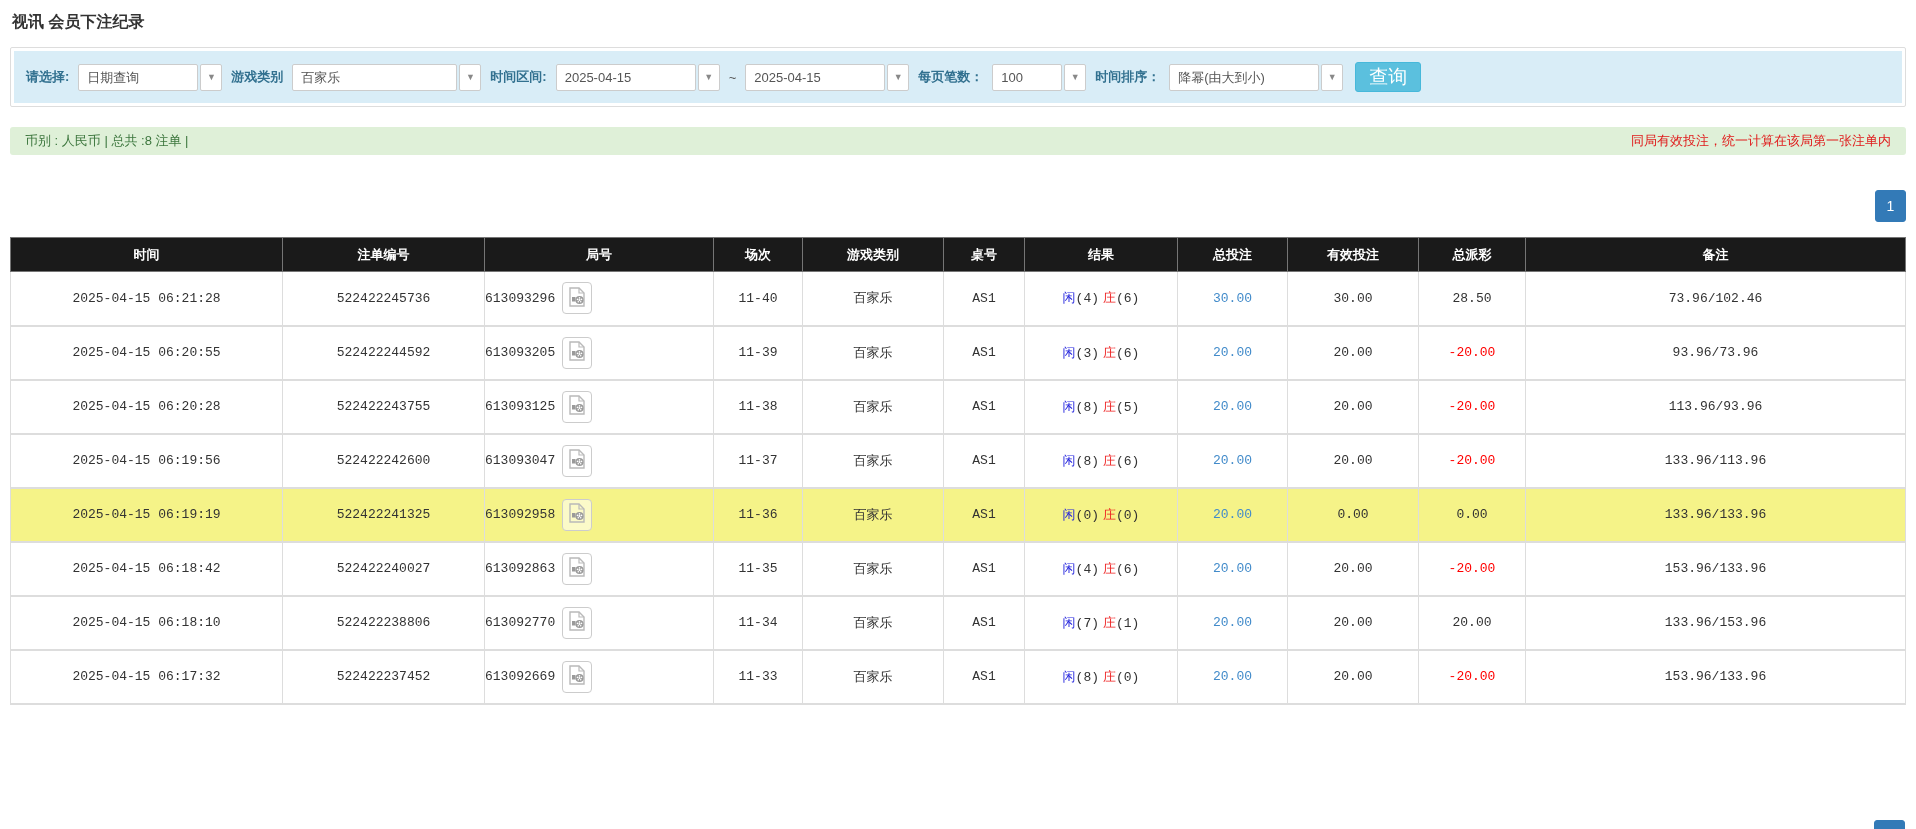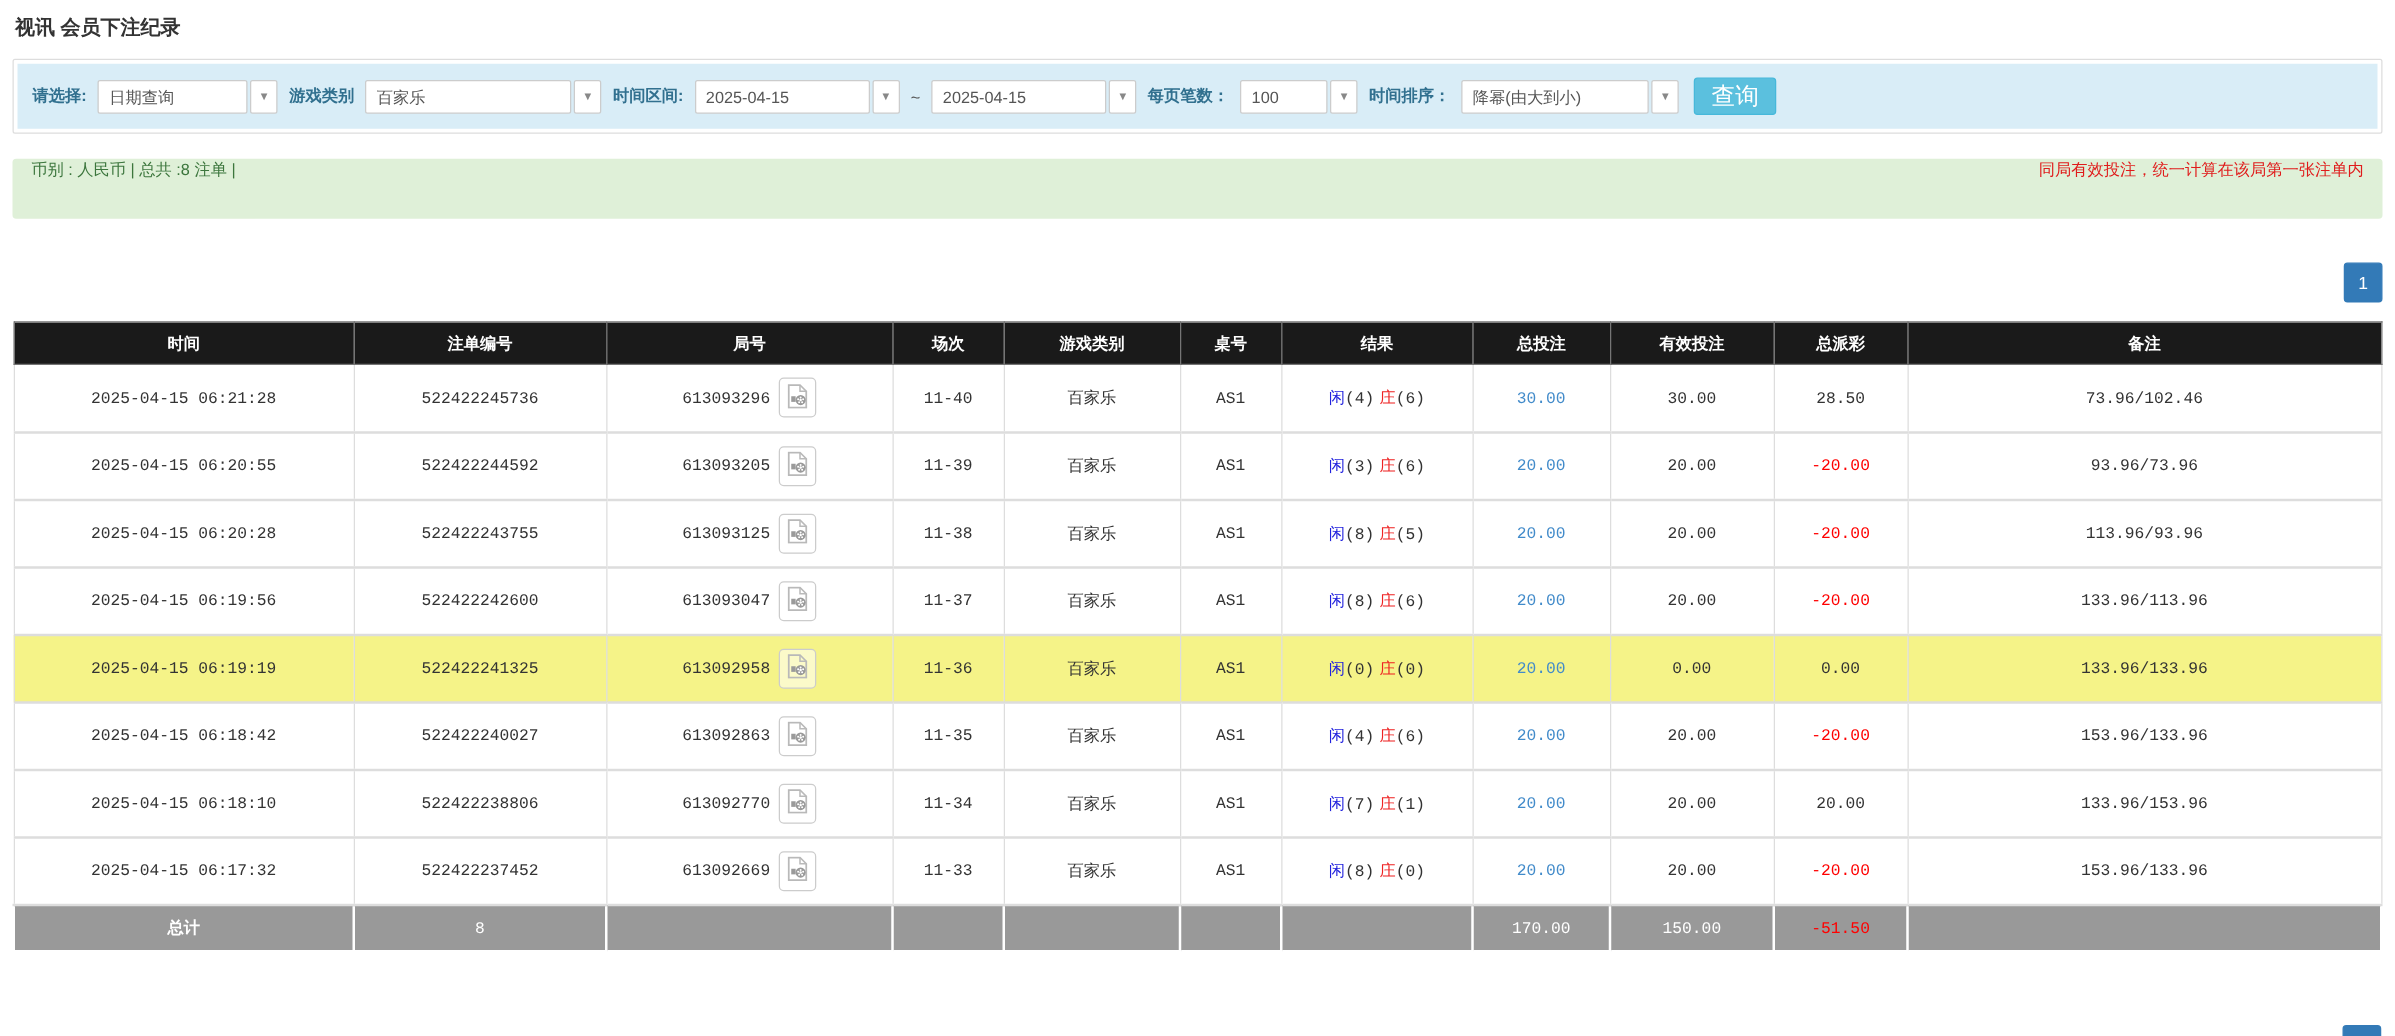--- a/index.html
+++ b/index.html
@@ -16,43 +16,43 @@
   .combo-text { height:27px; line-height:25px; padding:0 8px; background:#fff; border:1px solid #ccc;
     border-radius:2px; color:#555; overflow:hidden; cursor:pointer; }
   .combo-arrow { width:22px; height:27px; margin-left:2px; border:1px solid #ccc; border-radius:2px;
     background:#fff; display:flex; align-items:center; justify-content:center; cursor:pointer; }
   .arr-glyph { font-size:9px; color:#888; line-height:1; }
   .w120{width:120px} .w165{width:165px} .w140{width:140px} .w70{width:70px} .w150{width:150px}
   .tilde { color:#555; }
   .search-btn { height:30px; padding:0 13px; margin-left:3px; background:var(--search-btn,#5bc0de);
     border:1px solid #46b8da; border-radius:3px; color:#fff; font-size:19px; cursor:pointer; }
 
-  .info-bar { margin:20px 10px 0; height:48px; background:var(--info-bg,#dff0d8); border-radius:3px;
-    padding:0 15px; display:flex; align-items:flex-start; justify-content:space-between; }
+  .info-bar { margin:20px 10px 0; height:28px; background:var(--info-bg,#dff0d8); border-radius:3px;
+    padding:0 15px; display:flex; align-items:center; justify-content:space-between; }
   .info-left { color:var(--info-text,#3c763d); }
   .info-right { color:var(--warn,#e01b1b); }
 
   .pagination-row { margin:35px 10px 0; display:flex; justify-content:flex-end; }
   .page-btn { min-width:31px; height:32px; line-height:30px; padding:0 6px; text-align:center;
     background:var(--accent,#337ab7); border:1px solid var(--accent,#337ab7); border-radius:3px;
     color:#fff; font-size:14px; cursor:pointer; }
 
   table.records { margin:15px 10px 0; width:1896px; border-collapse:collapse; table-layout:fixed;
     text-align:center;font-family:Liberation Mono, monospace; }
   thead th { background:var(--head-bg,#1a1a1a); color:#fff; height:34px; font-size:13px;
     font-weight:bold; border:1px solid #757575; }
   tbody td { height:54px; border:1px solid #ddd; border-bottom-width:2px; background:#fff; }
   tbody tr.highlight td { background:var(--hl,#f5f388); }
   tfoot td { height:37px; background:var(--foot-bg,#999); color:#fff; border:2px solid #fff; }
   tfoot td.f-lab { font-weight:bold; }
   .neg { color:var(--neg,#ff0000); }
   .link { color:var(--link,#428bca); cursor:pointer; }
   .res-player { color:var(--player,#2222dd); }
   .res-banker { color:var(--banker,#ee2222); margin-left:4px; }
-  .round-wrap { display:flex; align-items:center; justify-content:center; gap:7px; }
+  .round-wrap { display:flex; align-items:center; gap:7px; }
   .video-btn { width:30px; height:32px; border:1px solid #ccc; border-radius:4px;
     background:rgba(255,255,255,.55); display:flex; align-items:center; justify-content:center; cursor:pointer; }
 
   .page-btn-bottom { position:absolute; left:1874px; top:820px; }
 </style>
 </head>
 <body>
 
 <h1 class="page-title">视讯 会员下注纪录</h1>
 
@@ -391,29 +391,16 @@
         <td>百家乐</td>
         <td>AS1</td>
         <td><span class="res-player">闲</span><span>(8)</span><span class="res-banker">庄</span><span>(0)</span></td>
         <td class="link">20.00</td>
         <td>20.00</td>
         <td class="neg">-20.00</td>
         <td>153.96/133.96</td>
       </tr>
     </tbody>
   <tfoot id="rows-foot">
-      <tr>
-        <td class="f-lab">总计</td>
-        <td>8</td>
-        <td></td>
-        <td></td>
-        <td></td>
-        <td></td>
-        <td></td>
-        <td>170.00</td>
-        <td>150.00</td>
-        <td class="neg">-51.50</td>
-        <td></td>
-      </tr>
     </tfoot>
 </table>
 
 <span class="page-btn page-btn-bottom">1</span>
 
 </body></html>

